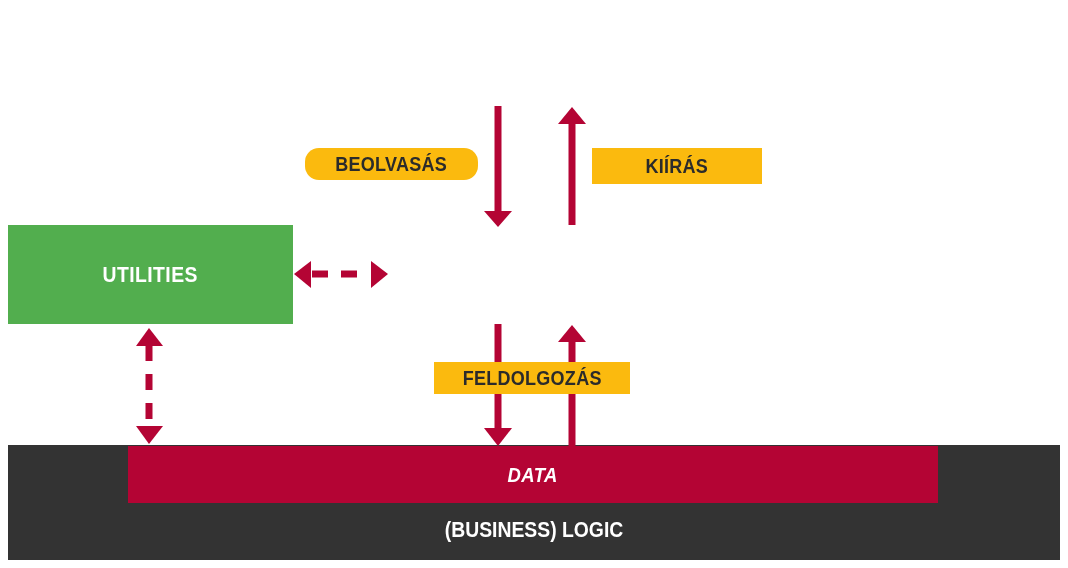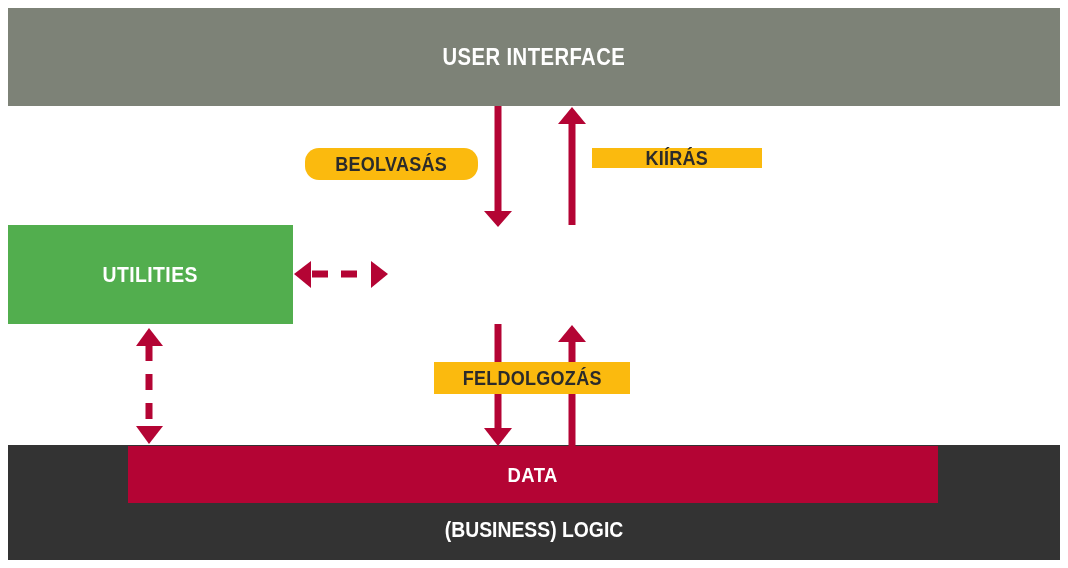--- a/index.html
+++ b/index.html
@@ -74,58 +74,56 @@
     font-size: 22px;
     font-weight: bold;
     font-family: "Liberation Sans", sans-serif;
     transform: scaleX(0.88);
   }
   #data-bar {
     left: 128px; top: 446px;
     width: 810px; height: 57px;
     background: #b40434;
     z-index: 5;
+    font-style: italic;
   }
   #data-bar .bar-text { font-size: 21px; }
 
   
   .label {
     background: #fbba0e;
     color: #2b2b2b;
     font-weight: bold;
     font-family: "Liberation Sans", sans-serif;
     display: flex;
     align-items: center;
     justify-content: center;
     white-space: nowrap;
     z-index: 20;
   }
   .label span { transform: scaleX(0.9); font-size: 20px; letter-spacing: 0.3px; }
 
   #label-beolvasas { left: 305px; top: 148px; width: 173px; height: 32px; border-radius: 14px; }
-  #label-kiiras    { left: 592px; top: 148px; width: 170px; height: 20px; }
+  #label-kiiras    { left: 592px; top: 148px; width: 170px; height: 36px; }
   #label-feldolgozas { left: 434px; top: 362px; width: 196px; height: 32px; justify-content: center; }
 
   
   #arrows {
     position: absolute;
     left: 0; top: 0;
     width: 1068px; height: 568px;
     z-index: 10;
     pointer-events: none;
   }
 </style>
 </head>
 <body>
 
 <div id="canvas">
 
-  <div class="band" id="ui-band">
-    <span class="band-text">USER INTERFACE</span>
-  </div>
 
   <div class="box" id="utilities-box">
     <span class="box-text">UTILITIES</span>
   </div>
 
 
   <div class="band" id="logic-band">
     <div id="logic-band-text">(BUSINESS) LOGIC</div>
   </div>
 

